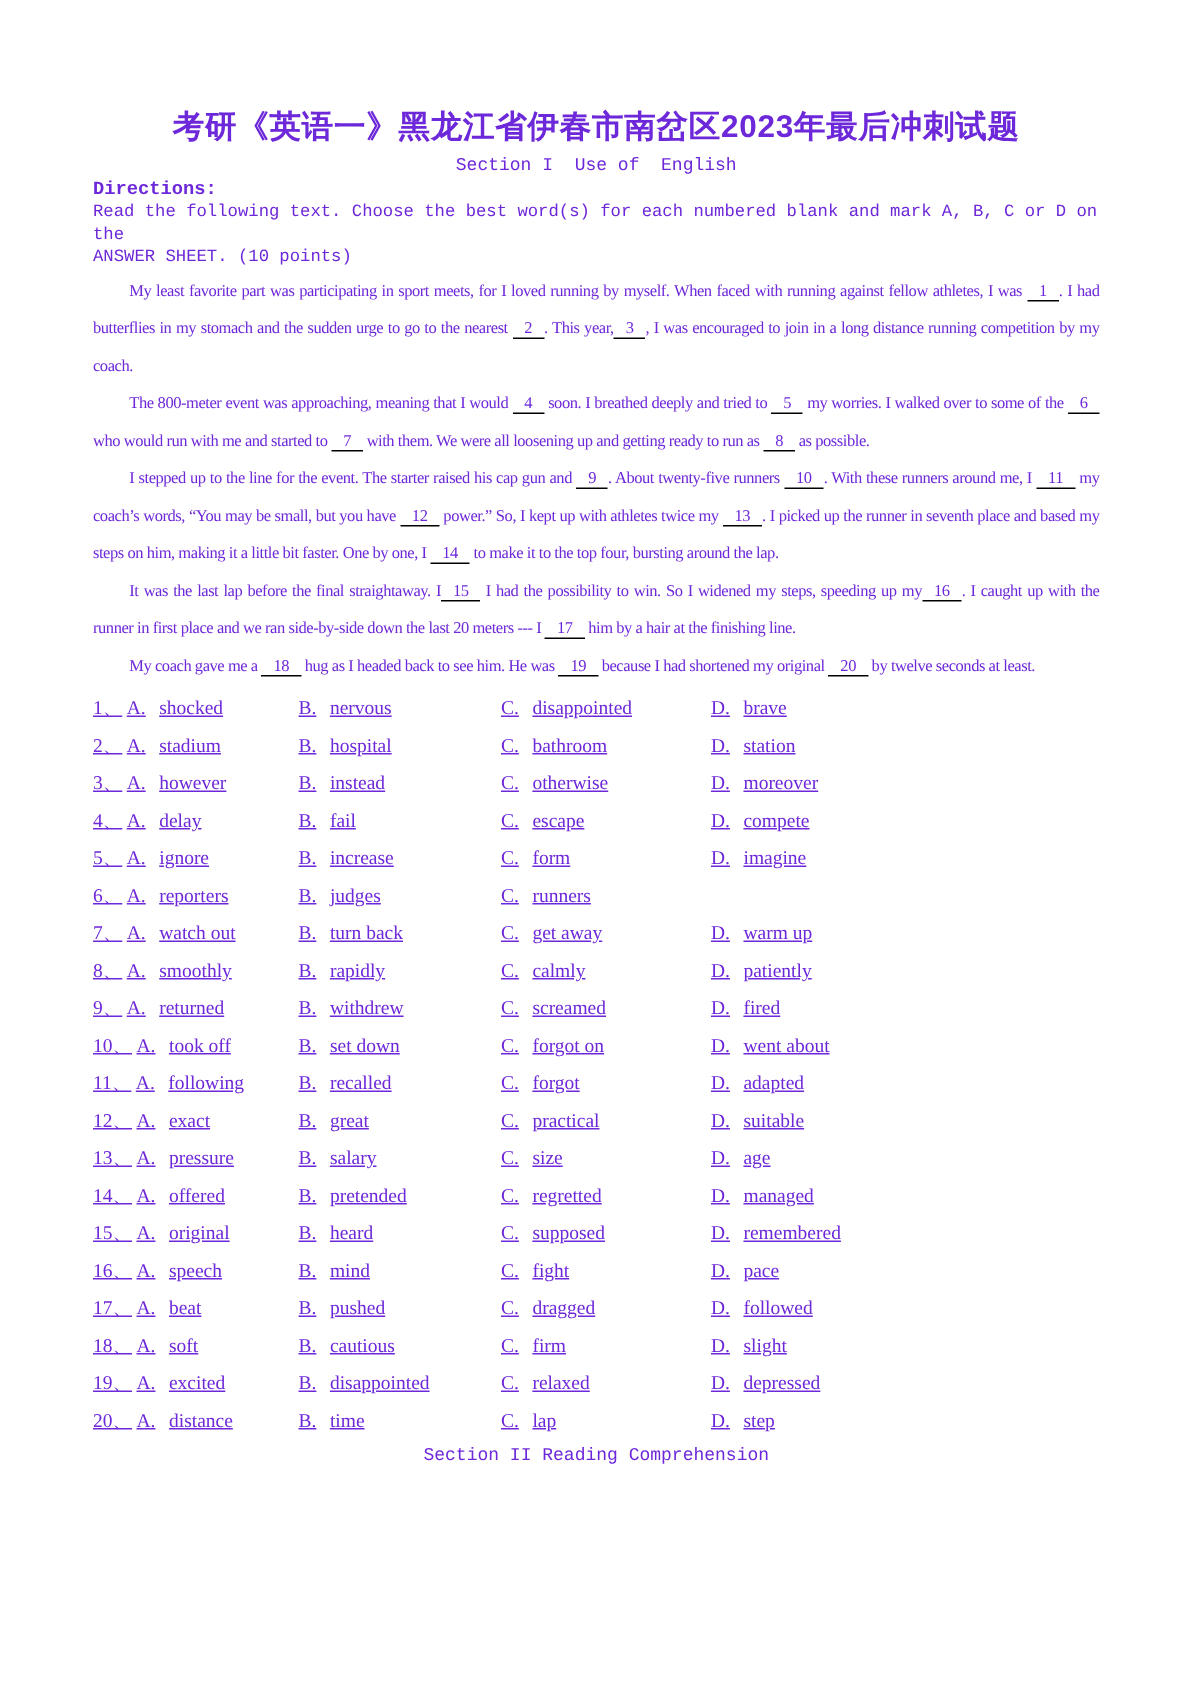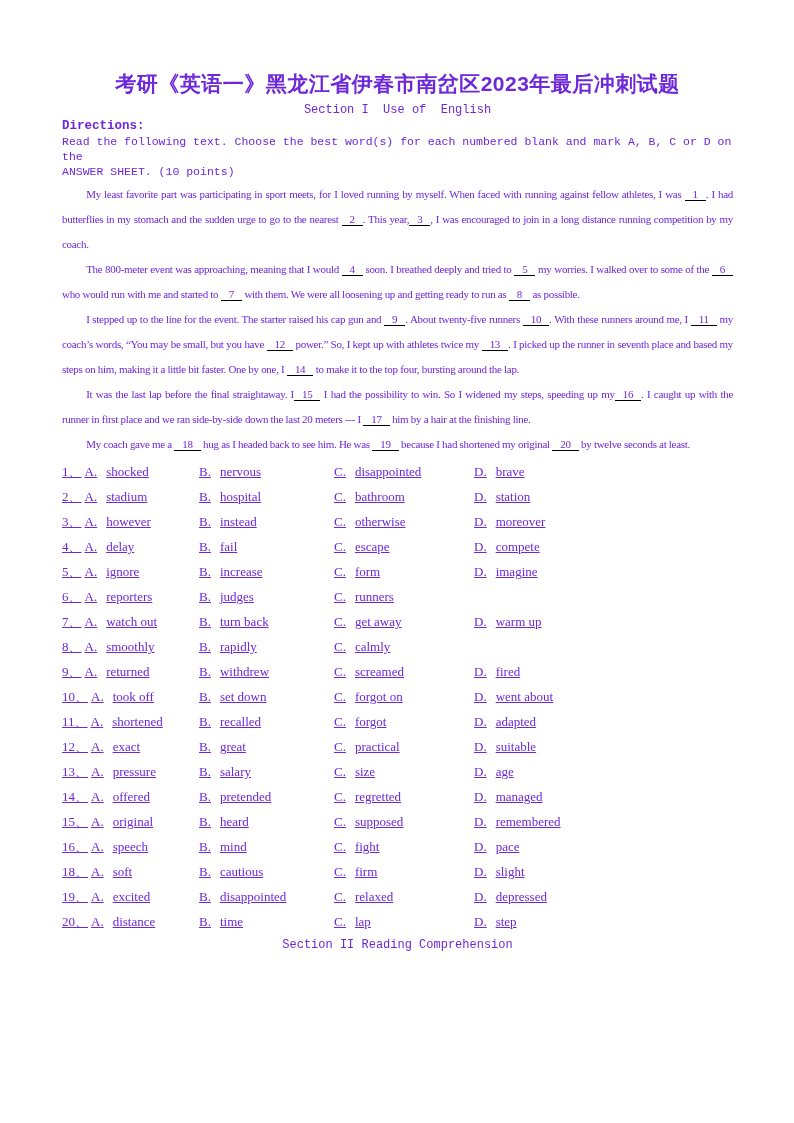--- a/index.html
+++ b/index.html
@@ -136,35 +136,36 @@
       <div class="q-row">
         <div class="q-cell"><span class="q-num">7、</span><span class="q-label">A.</span><span class="q-text">watch out</span></div>
         <div class="q-cell"><span class="q-label">B.</span><span class="q-text">turn back</span></div>
         <div class="q-cell"><span class="q-label">C.</span><span class="q-text">get away</span></div>
         <div class="q-cell"><span class="q-label">D.</span><span class="q-text">warm up</span></div>
       </div>
       <div class="q-row">
         <div class="q-cell"><span class="q-num">8、</span><span class="q-label">A.</span><span class="q-text">smoothly</span></div>
         <div class="q-cell"><span class="q-label">B.</span><span class="q-text">rapidly</span></div>
         <div class="q-cell"><span class="q-label">C.</span><span class="q-text">calmly</span></div>
+        <div class="q-cell"><span class="q-label">D.</span><span class="q-text">patiently</span></div>
       </div>
       <div class="q-row">
         <div class="q-cell"><span class="q-num">9、</span><span class="q-label">A.</span><span class="q-text">returned</span></div>
         <div class="q-cell"><span class="q-label">B.</span><span class="q-text">withdrew</span></div>
         <div class="q-cell"><span class="q-label">C.</span><span class="q-text">screamed</span></div>
         <div class="q-cell"><span class="q-label">D.</span><span class="q-text">fired</span></div>
       </div>
       <div class="q-row">
         <div class="q-cell"><span class="q-num">10、</span><span class="q-label">A.</span><span class="q-text">took off</span></div>
         <div class="q-cell"><span class="q-label">B.</span><span class="q-text">set down</span></div>
         <div class="q-cell"><span class="q-label">C.</span><span class="q-text">forgot on</span></div>
         <div class="q-cell"><span class="q-label">D.</span><span class="q-text">went about</span></div>
       </div>
       <div class="q-row">
-        <div class="q-cell"><span class="q-num">11、</span><span class="q-label">A.</span><span class="q-text">shortened</span></div>
+        <div class="q-cell"><span class="q-num">11、</span><span class="q-label">A.</span><span class="q-text">following</span></div>
         <div class="q-cell"><span class="q-label">B.</span><span class="q-text">recalled</span></div>
         <div class="q-cell"><span class="q-label">C.</span><span class="q-text">forgot</span></div>
         <div class="q-cell"><span class="q-label">D.</span><span class="q-text">adapted</span></div>
       </div>
       <div class="q-row">
         <div class="q-cell"><span class="q-num">12、</span><span class="q-label">A.</span><span class="q-text">exact</span></div>
         <div class="q-cell"><span class="q-label">B.</span><span class="q-text">great</span></div>
         <div class="q-cell"><span class="q-label">C.</span><span class="q-text">practical</span></div>
         <div class="q-cell"><span class="q-label">D.</span><span class="q-text">suitable</span></div>
       </div>
@@ -186,20 +187,26 @@
         <div class="q-cell"><span class="q-label">C.</span><span class="q-text">supposed</span></div>
         <div class="q-cell"><span class="q-label">D.</span><span class="q-text">remembered</span></div>
       </div>
       <div class="q-row">
         <div class="q-cell"><span class="q-num">16、</span><span class="q-label">A.</span><span class="q-text">speech</span></div>
         <div class="q-cell"><span class="q-label">B.</span><span class="q-text">mind</span></div>
         <div class="q-cell"><span class="q-label">C.</span><span class="q-text">fight</span></div>
         <div class="q-cell"><span class="q-label">D.</span><span class="q-text">pace</span></div>
       </div>
       <div class="q-row">
+        <div class="q-cell"><span class="q-num">17、</span><span class="q-label">A.</span><span class="q-text">beat</span></div>
+        <div class="q-cell"><span class="q-label">B.</span><span class="q-text">pushed</span></div>
+        <div class="q-cell"><span class="q-label">C.</span><span class="q-text">dragged</span></div>
+        <div class="q-cell"><span class="q-label">D.</span><span class="q-text">followed</span></div>
+      </div>
+      <div class="q-row">
         <div class="q-cell"><span class="q-num">18、</span><span class="q-label">A.</span><span class="q-text">soft</span></div>
         <div class="q-cell"><span class="q-label">B.</span><span class="q-text">cautious</span></div>
         <div class="q-cell"><span class="q-label">C.</span><span class="q-text">firm</span></div>
         <div class="q-cell"><span class="q-label">D.</span><span class="q-text">slight</span></div>
       </div>
       <div class="q-row">
         <div class="q-cell"><span class="q-num">19、</span><span class="q-label">A.</span><span class="q-text">excited</span></div>
         <div class="q-cell"><span class="q-label">B.</span><span class="q-text">disappointed</span></div>
         <div class="q-cell"><span class="q-label">C.</span><span class="q-text">relaxed</span></div>
         <div class="q-cell"><span class="q-label">D.</span><span class="q-text">depressed</span></div>

